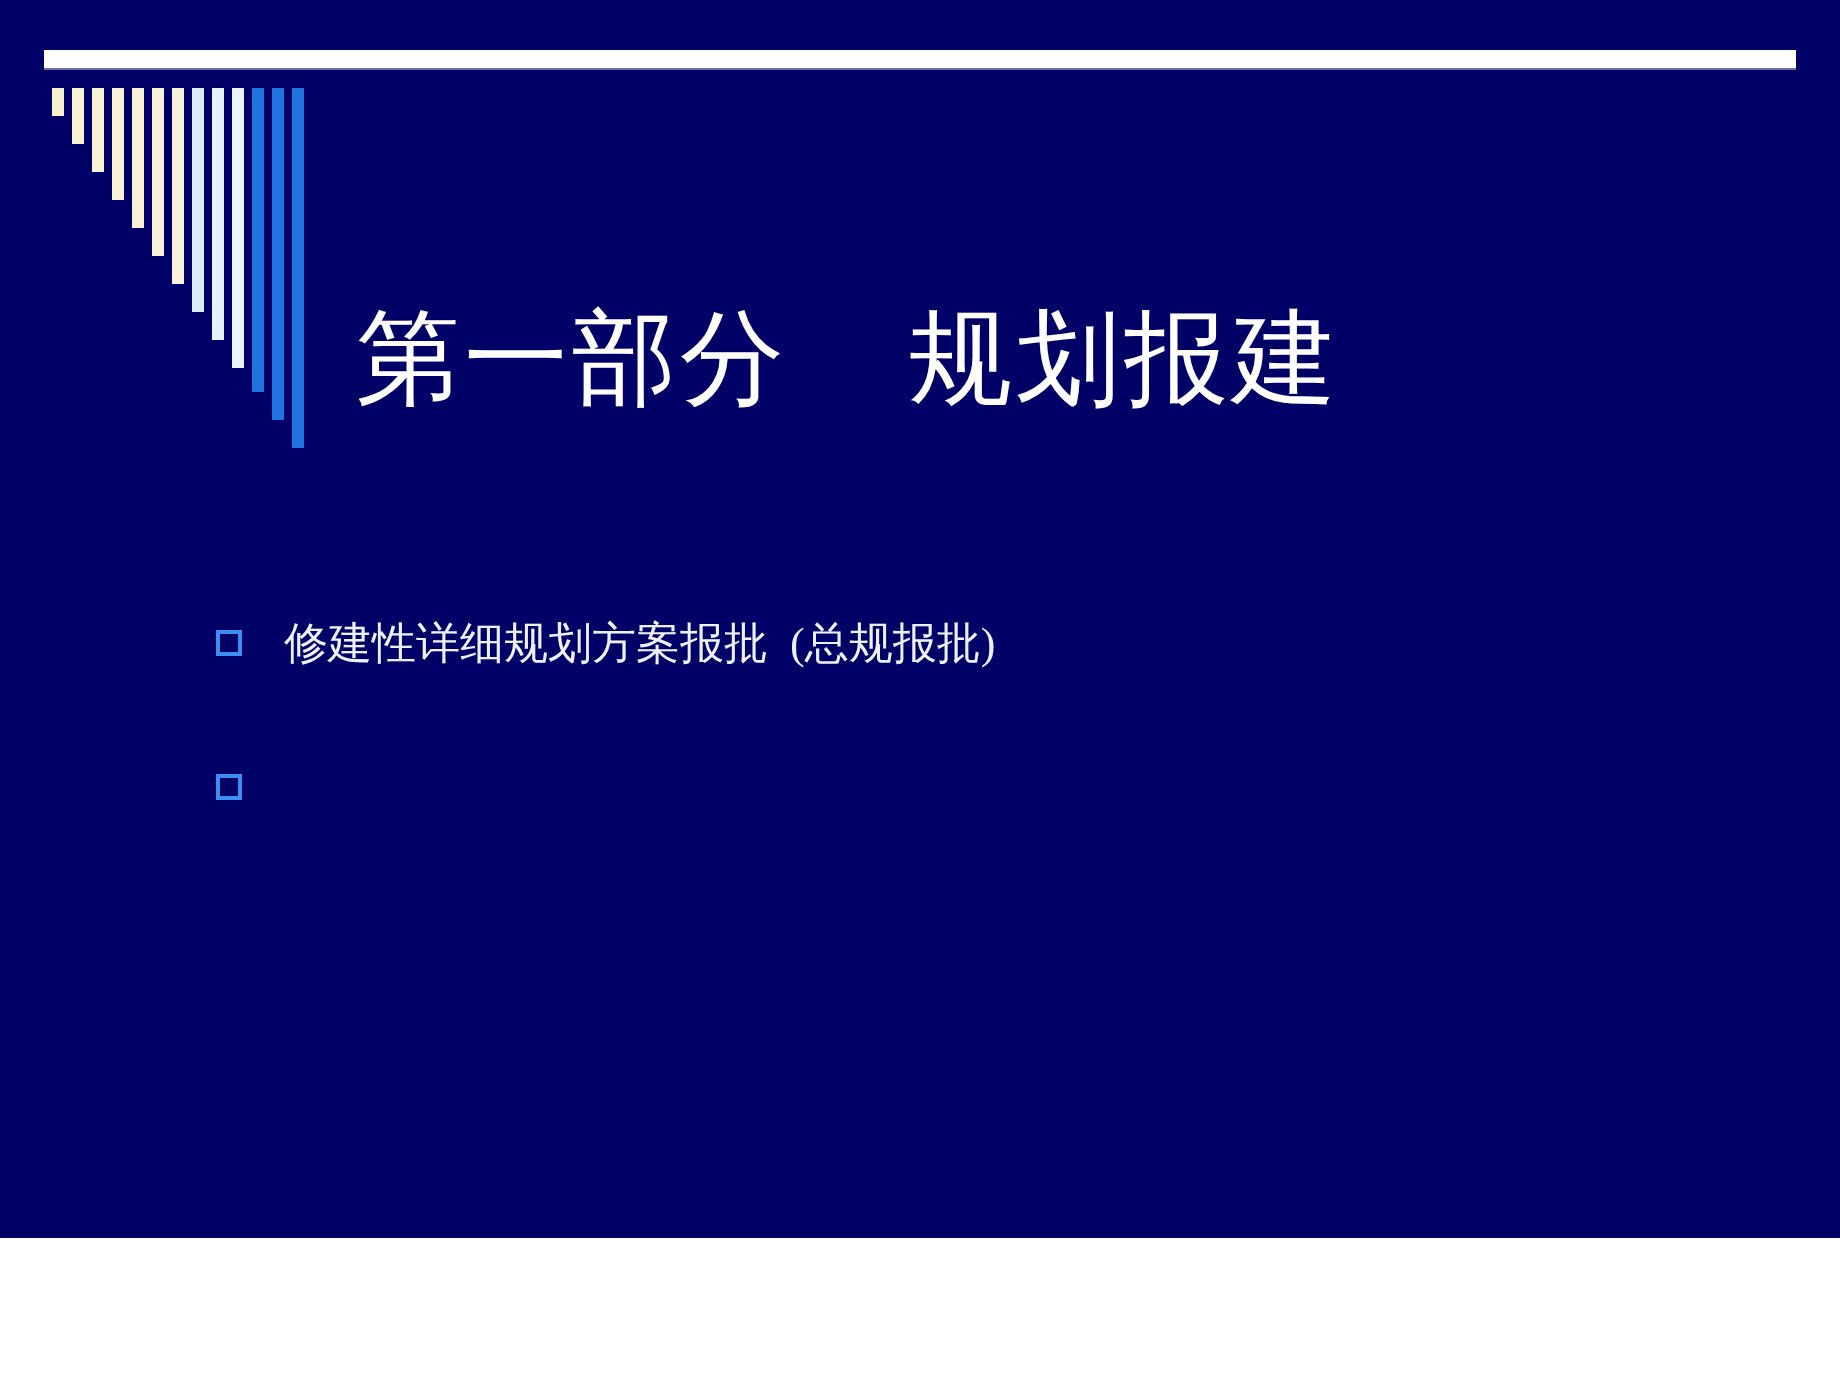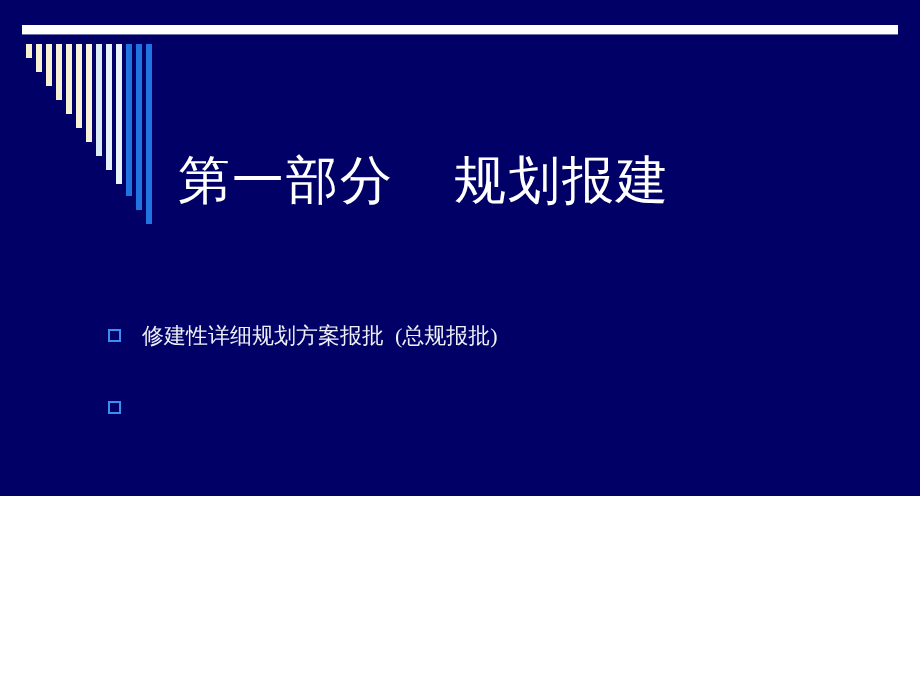--- a/index.html
+++ b/index.html
@@ -9,21 +9,21 @@
   body {
     width: 920px;
     height: 690px;
     overflow: hidden;
     font-family: "Liberation Serif", "DejaVu Serif", serif;
   }
 
   #slide {
     position: relative;
     width: 920px;
-    height: 496px;
+    height: 619px;
     background: #000066;
     overflow: hidden;
   }
 
   
   #top-rule {
     position: absolute;
     left: 22px;
     top: 25px;
     width: 876px;
@@ -57,21 +57,21 @@
     line-height: 1.18;
     letter-spacing: 2px;
     white-space: pre;
     font-family: "Liberation Serif", "DejaVu Serif", serif;
   }
 
   
   #bullets {
     position: absolute;
     left: 108px;
-    top: 322px;
+    top: 308px;
     width: 740px;
   }
   .bullet-row {
     display: flex;
     align-items: flex-start;
     margin-bottom: 44px;
   }
   .bullet-marker {
     flex: 0 0 auto;
     width: 13px;

